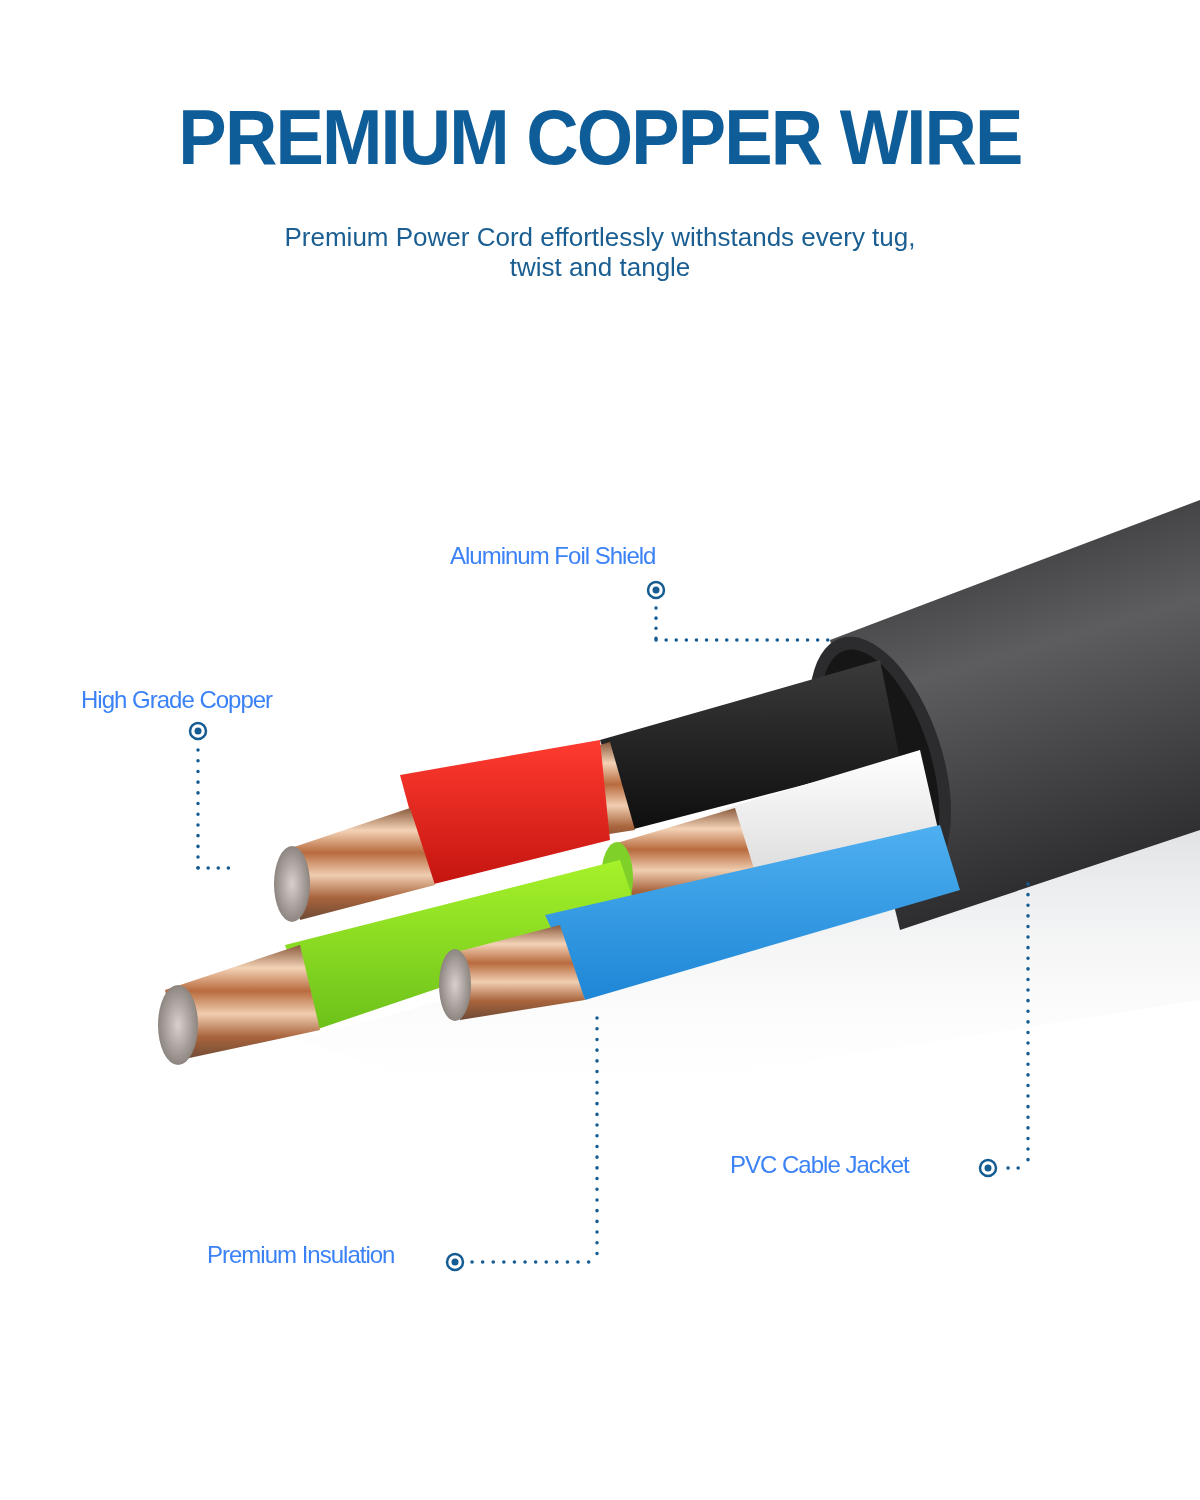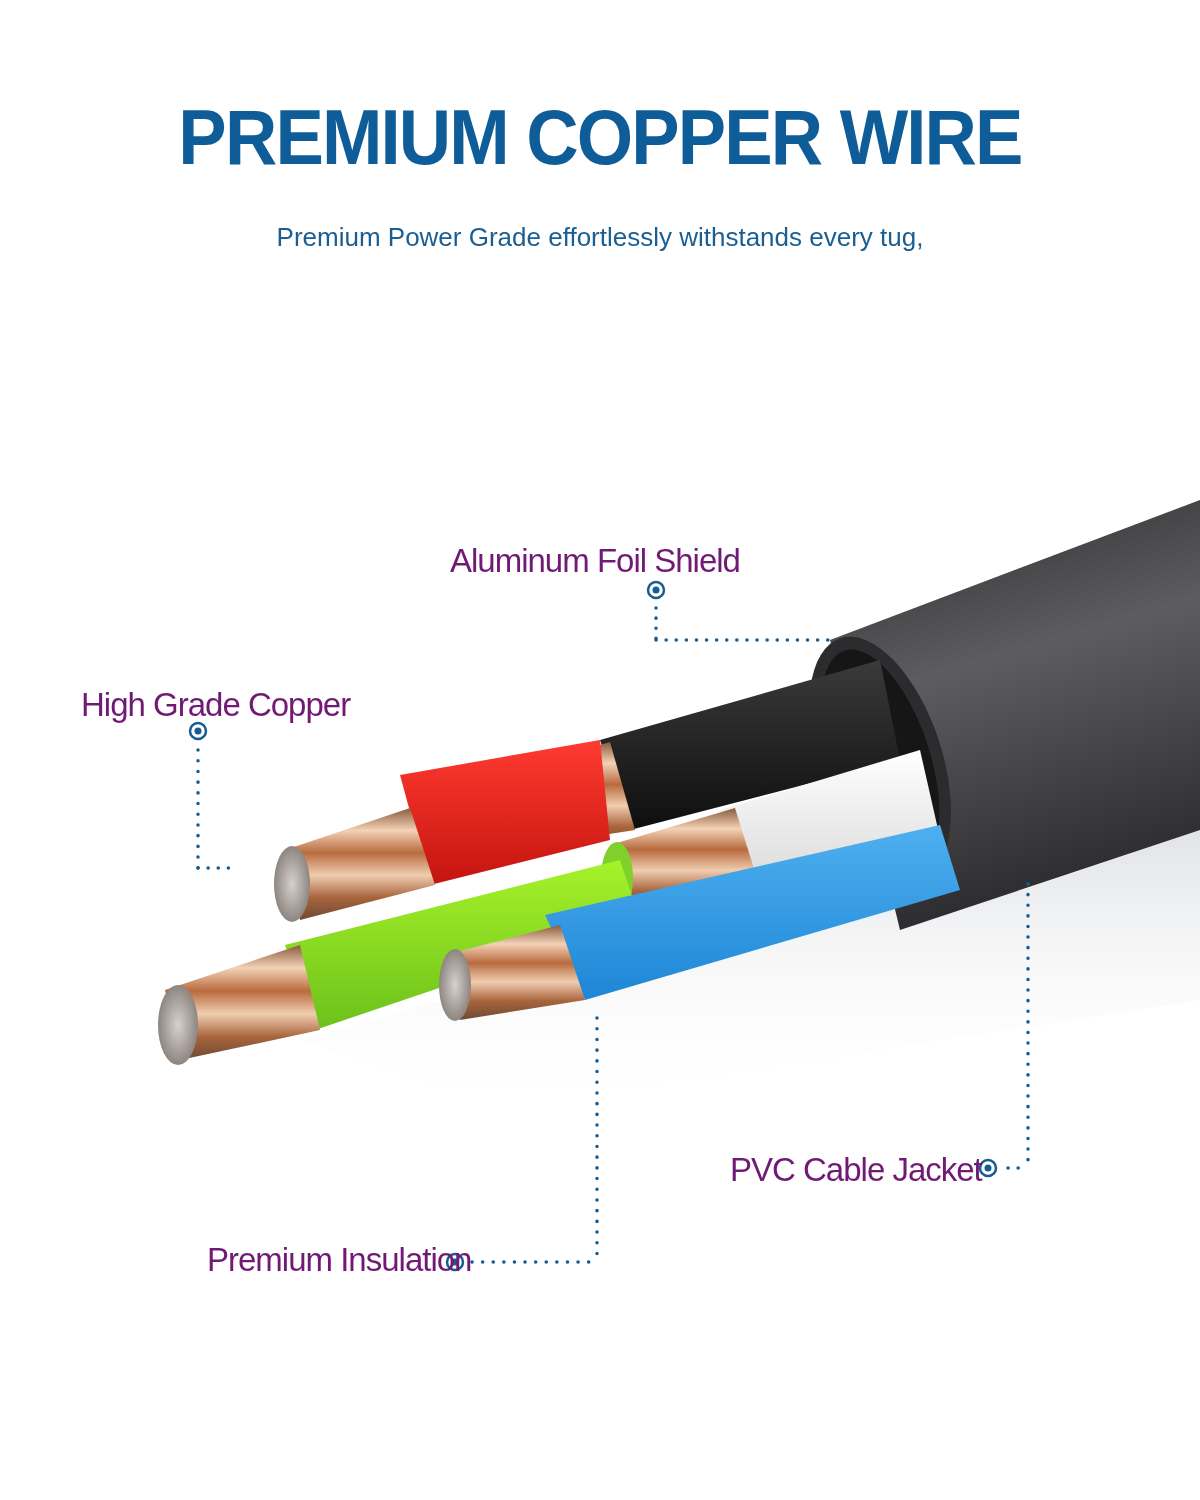--- a/index.html
+++ b/index.html
@@ -8,30 +8,31 @@
     position: absolute; left: 0; top: 98px; width: 1200px; text-align: center;
     font-family: "Liberation Sans", sans-serif; font-weight: bold; font-size: 78px;
     color: #0f5d98; letter-spacing: -2px; line-height: 1; transform: scaleX(0.93); transform-origin: center;
   }
   .subtitle {
     position: absolute; left: 0; top: 222px; width: 1200px; text-align: center;
     font-size: 26px; line-height: 30px; color: #1a5e92;
   }
   .subtitle span { display: block; }
   .label {
-    position: absolute; font-size: 33px; color: #701a75; white-space: nowrap; letter-spacing: -1px;
+    position: absolute; font-size: 24px; color: #3b82f6; white-space: nowrap; letter-spacing: -1px;
   }
   svg.art { position: absolute; left: 0; top: 0; }
 </style>
 </head>
 <body>
 
 <div class="title">PREMIUM COPPER WIRE</div>
 <div class="subtitle">
-  <span>Premium Power Grade effortlessly withstands every tug,</span>
+  <span>Premium Power Cord effortlessly withstands every tug,</span>
+  <span>twist and tangle</span>
 </div>
 
 <svg class="art" width="1200" height="1500" viewBox="0 0 1200 1500">
   <defs>
     <linearGradient id="jacketG" x1="0" y1="0" x2="0.25" y2="1">
       <stop offset="0" stop-color="#2a2a2c"></stop>
       <stop offset="0.45" stop-color="#5d5d60"></stop>
       <stop offset="1" stop-color="#2c2c2e"></stop>
     </linearGradient>
     <linearGradient id="shadowG" x1="0" y1="0" x2="0" y2="1">

